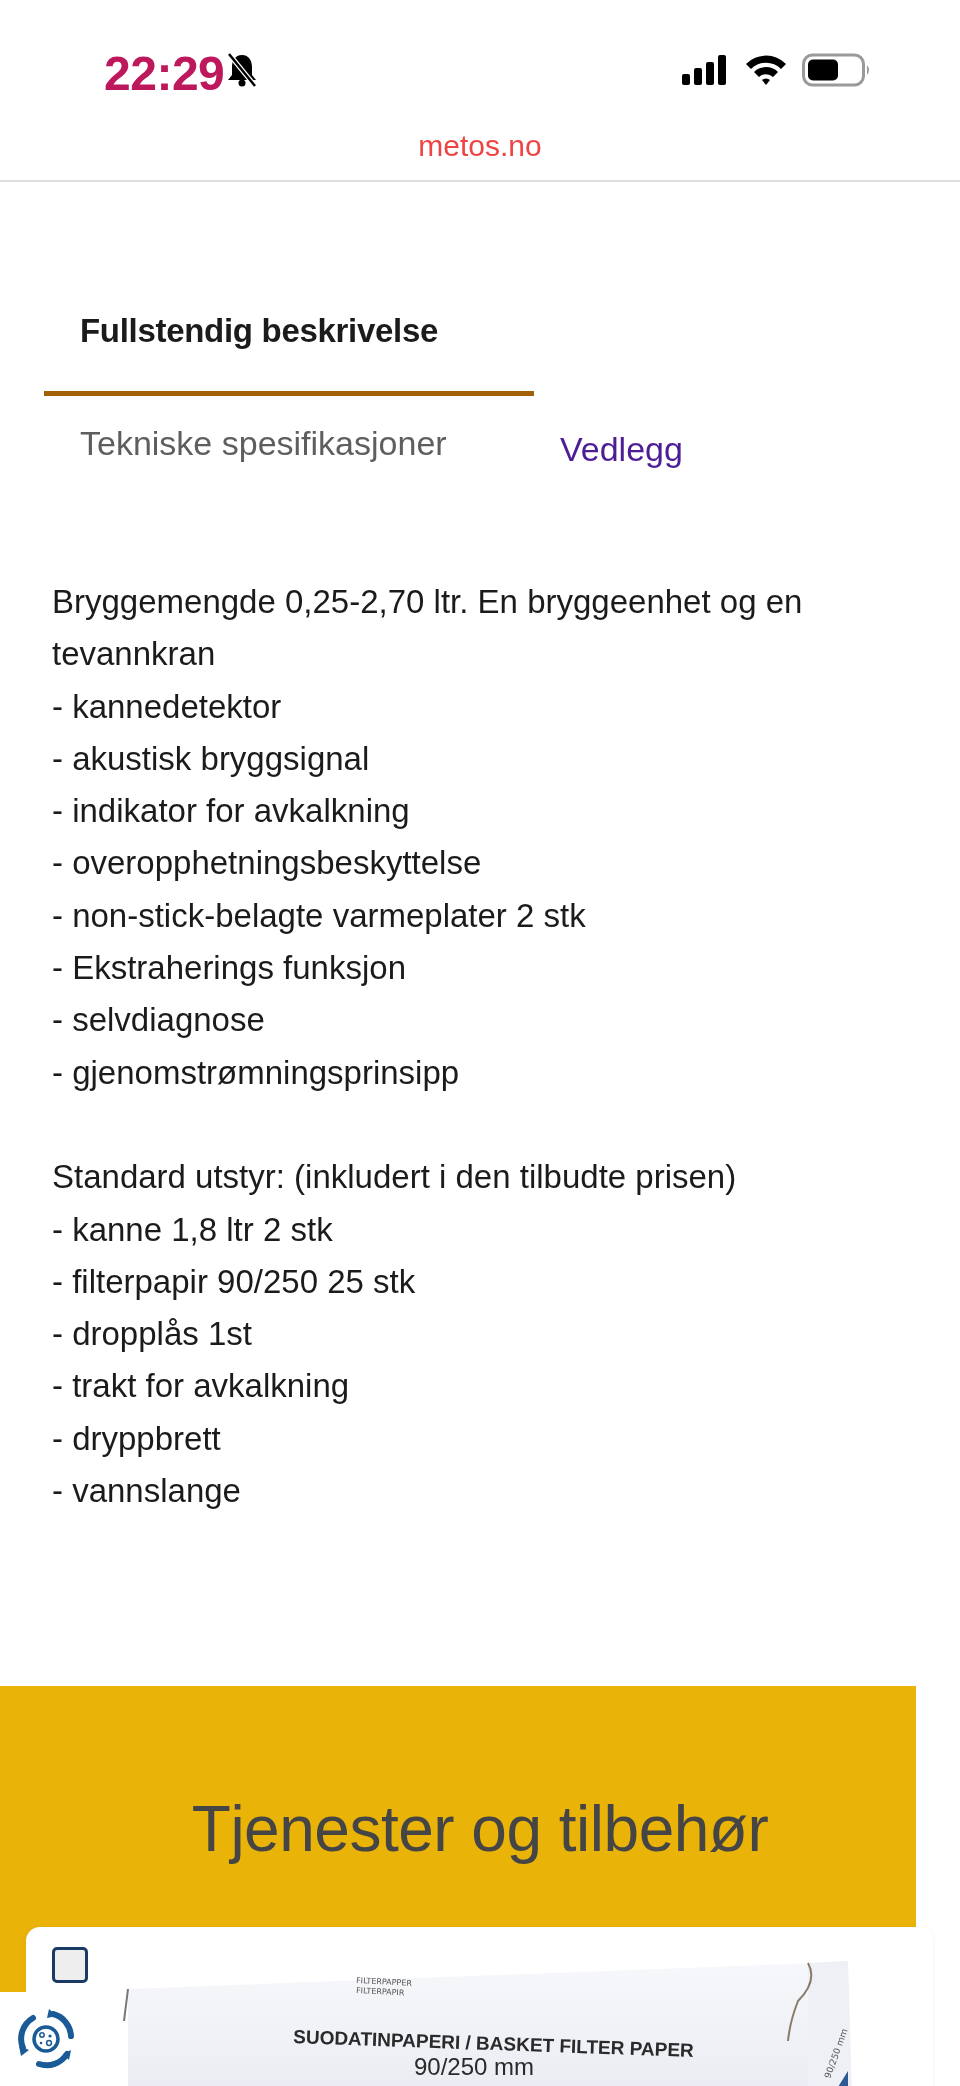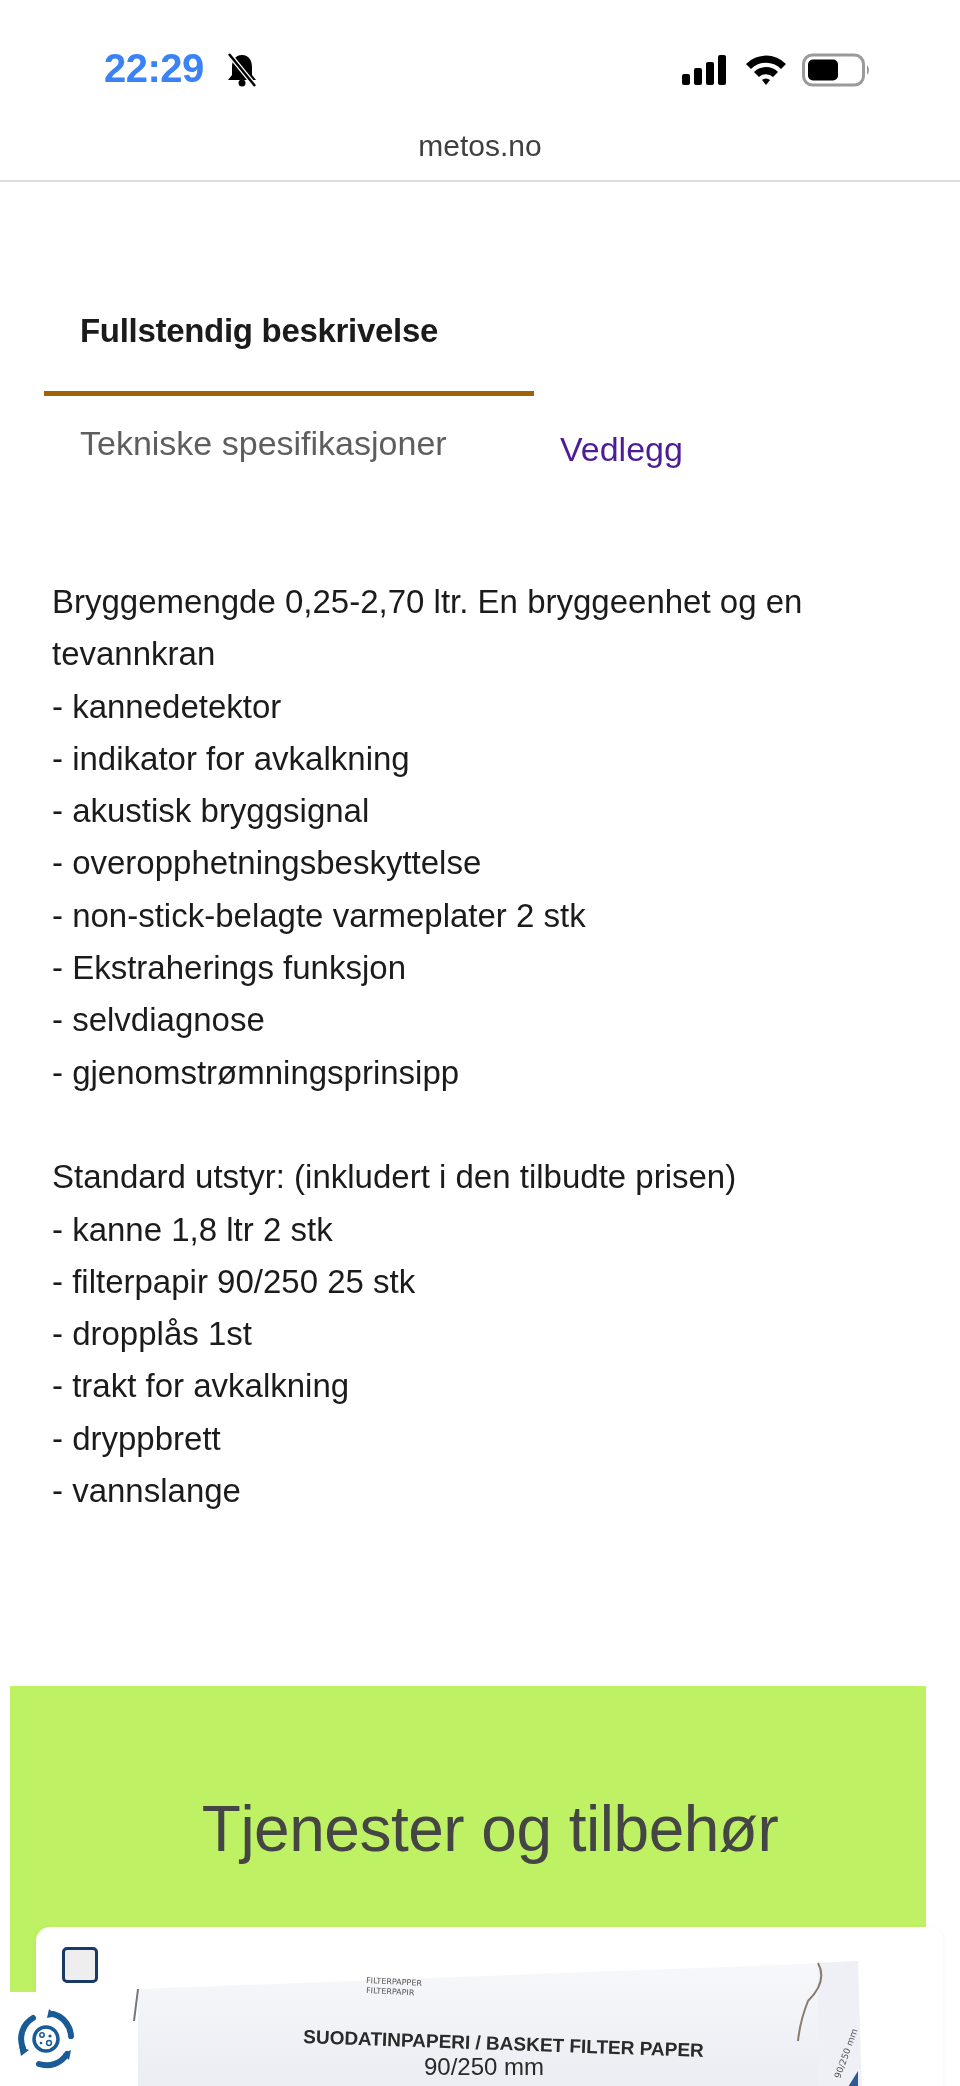--- a/index.html
+++ b/index.html
@@ -1,43 +1,43 @@
 <!DOCTYPE html>
 <html><head>
   <meta charset="utf-8">
   <style>
     * { box-sizing: border-box; margin: 0; padding: 0; }
     html, body { width: 960px; height: 2086px; overflow: hidden; background: #ffffff; }
     body { font-family: "Liberation Sans", "DejaVu Sans", sans-serif; color: #1b1b1b; position: relative; }
 
     
     .status-bar { position: absolute; left: 0; top: 0; width: 960px; height: 120px; }
-    .status-time { position: absolute; left: 104px; top: 46px; font-size: 40px; font-weight: 700; letter-spacing: -0.5px; color: #3b82f6; font-family: "Liberation Sans", sans-serif; }
+    .status-time { position: absolute; left: 104px; top: 46px; font-size: 48px; font-weight: 700; letter-spacing: -0.5px; color: #be185d; font-family: "Liberation Sans", sans-serif; }
     .bell-icon { position: absolute; left: 225px; top: 52px; width: 34px; height: 36px; }
     .signal-icon { position: absolute; left: 680px; top: 54px; width: 50px; height: 32px; }
     .wifi-icon { position: absolute; left: 744px; top: 52px; width: 44px; height: 34px; }
     .battery-icon { position: absolute; left: 802px; top: 52px; width: 70px; height: 36px; }
 
     
     .url-bar { position: absolute; left: 0; top: 120px; width: 960px; height: 62px; border-bottom: 2px solid #dedede; display: flex; align-items: center; justify-content: center; }
-    .url-text { font-size: 30px; color: #404040; font-family: "Liberation Sans", sans-serif; margin-top: -8px; text-align: right; }
+    .url-text { font-size: 30px; color: #ef4444; font-family: "Liberation Sans", sans-serif; margin-top: -8px; text-align: right; }
 
     
     .tab-active { position: absolute; left: 44px; top: 300px; width: 490px; height: 96px; border-bottom: 5px solid #a16207; }
     .tab-active-label { position: absolute; left: 36px; top: 12px; font-size: 33px; font-weight: 700; color: #1b1b1b; letter-spacing: -0.3px; }
     .tab-specs { position: absolute; left: 80px; top: 424px; font-size: 34px; color: #5e5e5e; }
     .tab-attachments { position: absolute; left: 560px; top: 430px; font-size: 34px; color: #4c1d95; }
 
     
     .description { position: absolute; left: 44px; top: 576px; width: 880px; font-size: 33px; line-height: 52.3px; color: #1b1b1b; margin-left: 8px; }
     .desc-line { display: block; white-space: nowrap; }
     .desc-gap { display: block; height: 52.3px; }
 
     
-    .services { position: absolute; left: 0; top: 1686px; width: 916px; height: 400px; background: #bef264; margin-left: 10px; }
+    .services { position: absolute; left: 0; top: 1686px; width: 916px; height: 400px; background: #eab308; }
     .services-title { position: absolute; left: 0; top: 106px; width: 960px; text-align: center; font-size: 64px; color: #454545; font-weight: 400; letter-spacing: -0.5px; }
 
     .product-card { position: absolute; left: 26px; top: 241px; width: 907px; height: 200px; background: #ffffff; border-radius: 14px; box-shadow: 0 1px 6px rgba(0,0,0,0.05); overflow: hidden; }
     .product-checkbox { position: absolute; left: 26px; top: 20px; width: 36px; height: 36px; border: 3px solid #1a3a66; border-radius: 5px; background: #eeeeee; }
     .product-image { position: absolute; left: 92px; top: 34px; width: 760px; height: 170px; }
 
     
     .floating-widget { position: absolute; left: 0; top: 1992px; width: 92px; height: 94px; background: #ffffff; display: flex; align-items: center; justify-content: center; }
     .floating-widget svg { width: 66px; height: 66px; }
   </style>
@@ -77,22 +77,22 @@
 <div class="tab-active">
   <span class="tab-active-label">Fullstendig beskrivelse</span>
 </div>
 <span class="tab-specs">Tekniske spesifikasjoner</span>
 <span class="tab-attachments">Vedlegg</span>
 
 <div class="description">
   <span class="desc-line">Bryggemengde 0,25-2,70 ltr. En bryggeenhet og en</span>
   <span class="desc-line">tevannkran</span>
   <span class="desc-line">- kannedetektor</span>
+  <span class="desc-line">- akustisk bryggsignal</span>
   <span class="desc-line">- indikator for avkalkning</span>
-  <span class="desc-line">- akustisk bryggsignal</span>
   <span class="desc-line">- overopphetningsbeskyttelse</span>
   <span class="desc-line">- non-stick-belagte varmeplater 2 stk</span>
   <span class="desc-line">- Ekstraherings funksjon</span>
   <span class="desc-line">- selvdiagnose</span>
   <span class="desc-line">- gjenomstrømningsprinsipp</span>
   <span class="desc-gap"></span>
   <span class="desc-line">Standard utstyr: (inkludert i den tilbudte prisen)</span>
   <span class="desc-line">- kanne 1,8 ltr 2 stk</span>
   <span class="desc-line">- filterpapir 90/250 25 stk</span>
   <span class="desc-line">- dropplås 1st</span>

